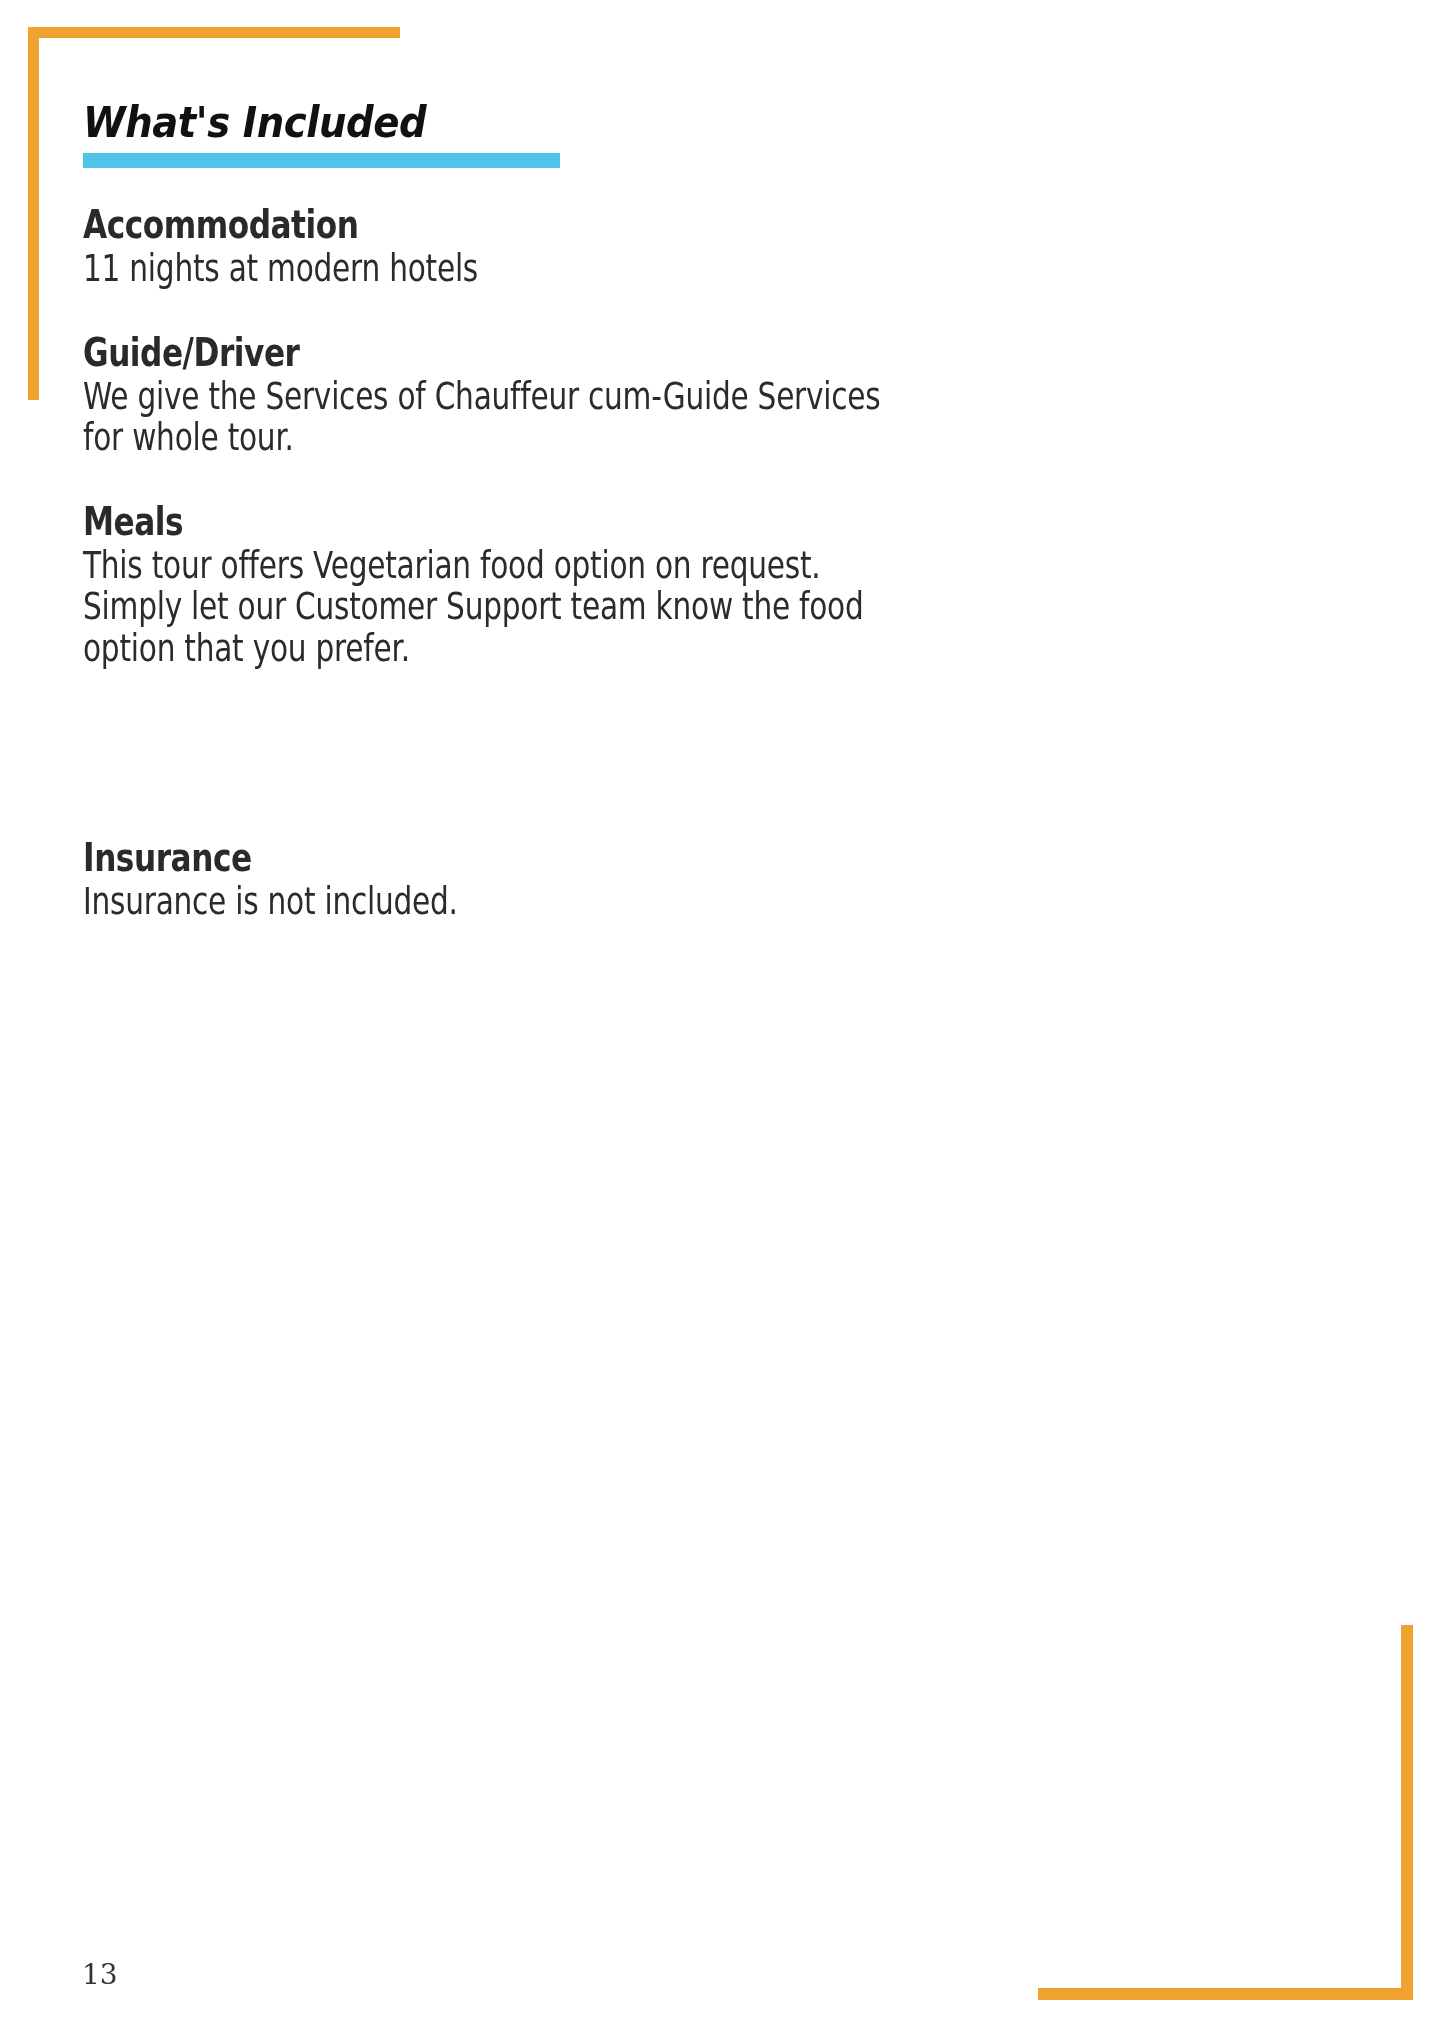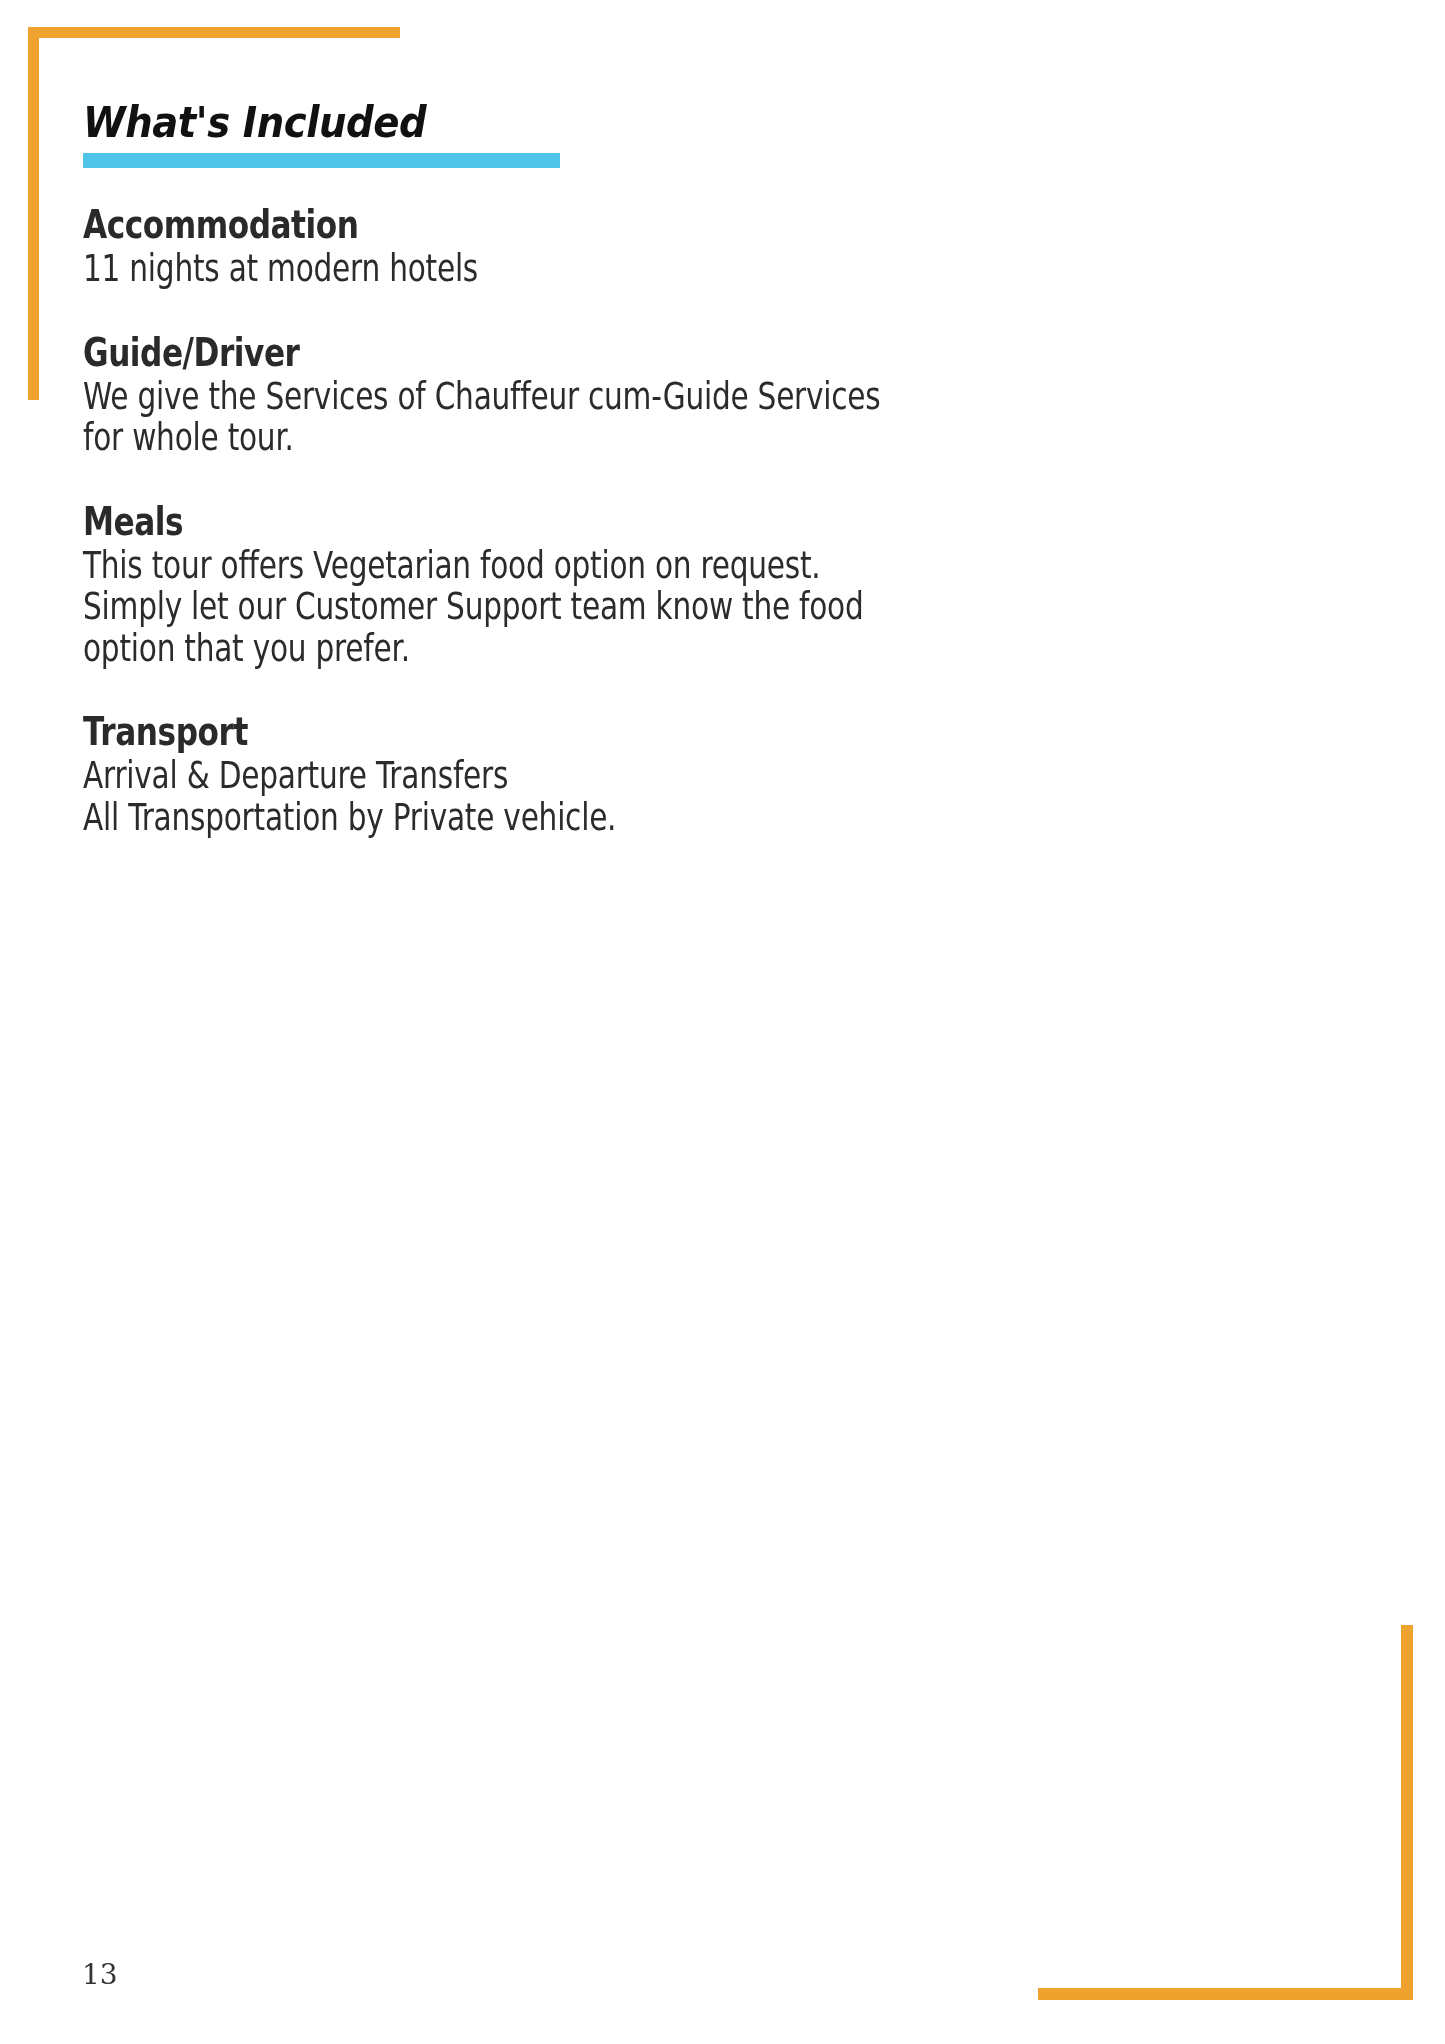--- a/index.html
+++ b/index.html
@@ -155,37 +155,36 @@
       <div class="gap-title-body"></div>
       <div class="body-text justified">
         <div class="line">This tour offers Vegetarian food option on request.</div>
         <div class="line">Simply let our Customer Support team know the food</div>
         <div class="line">option that you prefer.</div>
       </div>
     </div>
 
     <div class="gap-between-sections"></div>
 
-    <div>
-      <div class="sub-title">Transport</div>
-      <div class="gap-title-body"></div>
-      <div class="body-text">
-        <div class="line">Arrival &amp; Departure Transfers</div>
-        <div class="line">All Transportation by Private vehicle.</div>
-      </div>
-    </div>
 
     <div style="height:48px"></div>
 
 
     <div class="gap-after-heading"></div>
 
 
     <div class="gap-between-sections"></div>
 
+    <div>
+      <div class="sub-title">Insurance</div>
+      <div class="gap-title-body"></div>
+      <div class="body-text">
+        <div class="line">Insurance is not included.</div>
+      </div>
+    </div>
 
     <div class="gap-between-sections"></div>
 
 
   </div>
 
   <div id="page-number">13</div>
 
 </div>
 

